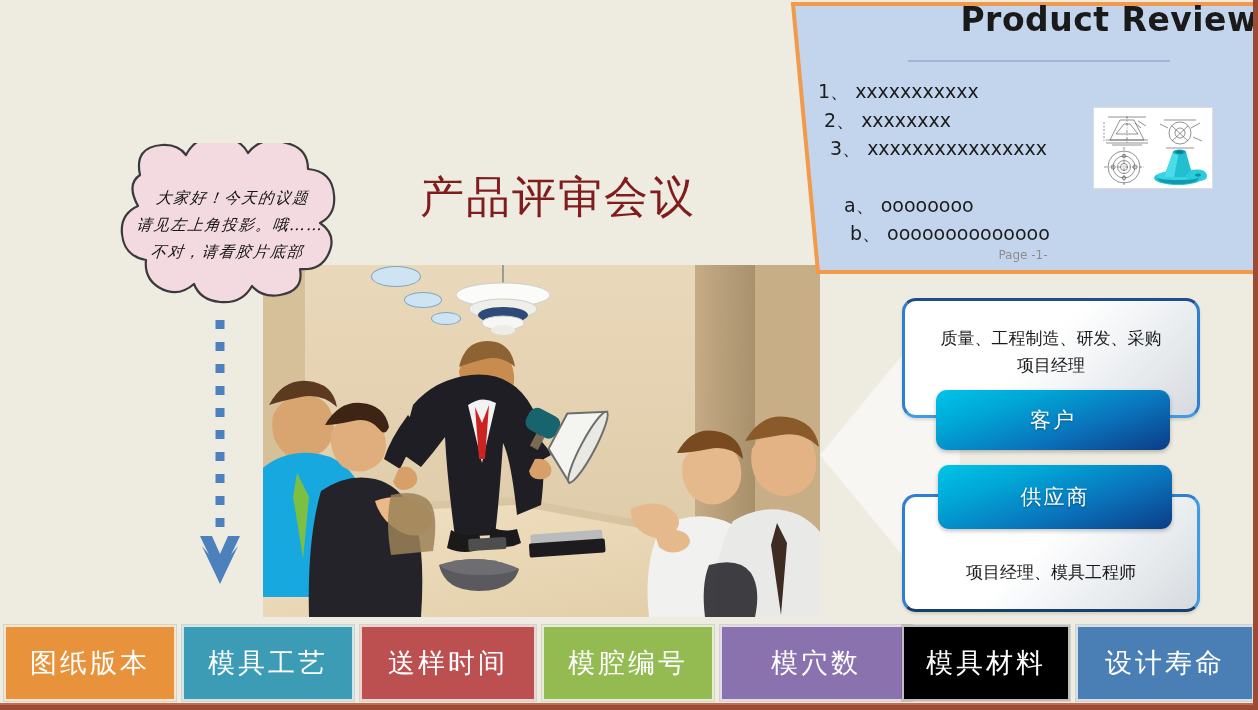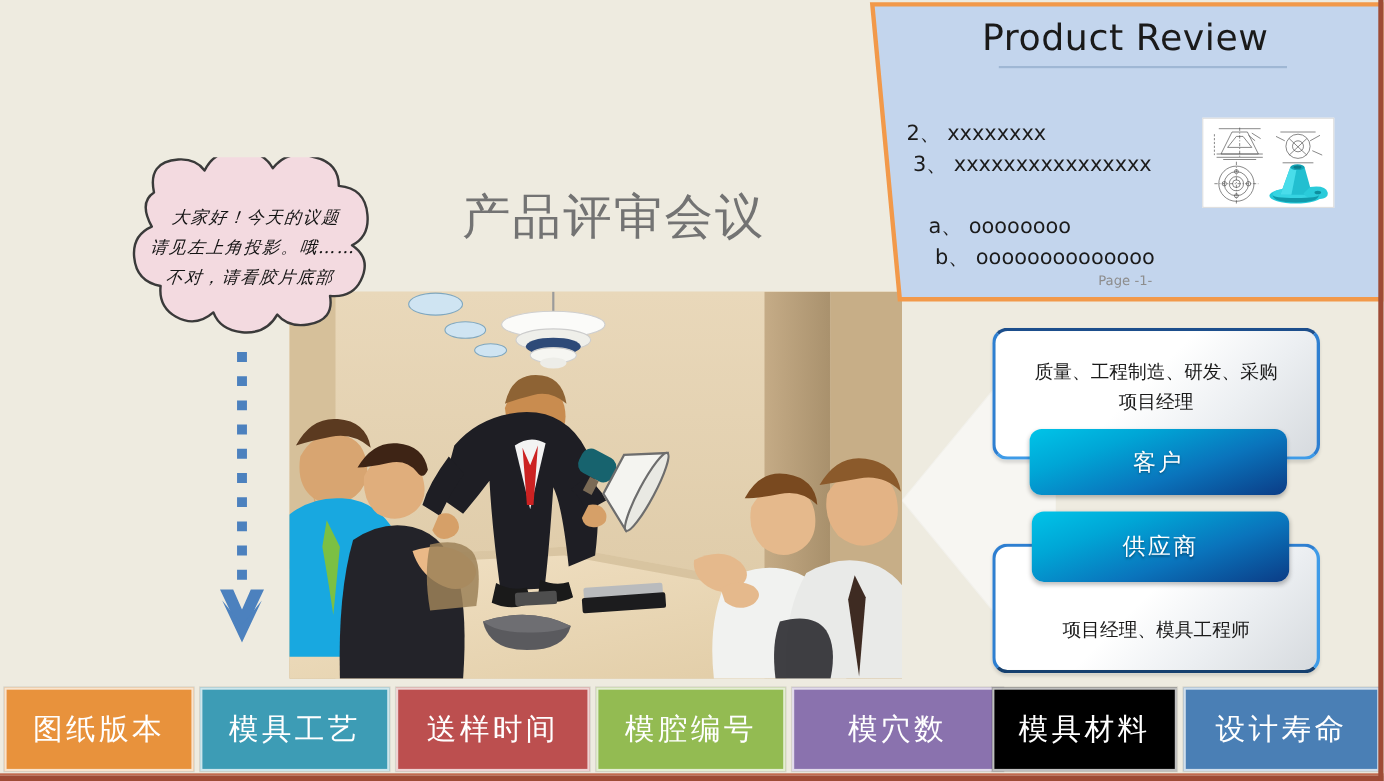--- a/index.html
+++ b/index.html
@@ -21,25 +21,25 @@
   .edge-bottom{position:absolute;left:0;bottom:0;width:1258px;height:5px;background:#9E4B35;}
   .edge-bottom-hi{position:absolute;left:0;bottom:5px;width:1258px;height:2px;background:#C06A4E;}
 
   
   #pr-panel{
     position:absolute;left:788px;top:0px;width:470px;height:276px;
   }
   #pr-panel svg.pr-shape{position:absolute;left:0;top:0;}
   #pr-inner{position:absolute;left:0;top:0;width:470px;height:276px;}
   #pr-title{
-    position:absolute;left:0;top:14px;width:470px;
-    text-align:center;
+    position:absolute;left:0;top:0;width:470px;
+    text-align:right;
     font-size:33px;color:#1a1a1a;letter-spacing:0.5px;
     font-family:"DejaVu Sans","Liberation Sans",sans-serif;
-    font-weight:400;
+    font-weight:700;
   }
   #pr-title-rule{
     position:absolute;left:120px;top:60px;width:262px;height:2px;background:#9FB7D4;
   }
   .pr-li{
     position:absolute;
     font-size:19px;color:#1b1b1b;
     font-family:"DejaVu Sans","Liberation Sans",sans-serif;
     white-space:nowrap;
   }
@@ -56,21 +56,21 @@
   
   #pr-thumb{
     position:absolute;left:1093px;top:107px;width:118px;height:80px;
     background:#ffffff;border:1px solid #dcdcdc;overflow:hidden;
   }
 
   
   #main-title{
     position:absolute;left:388px;top:168px;width:340px;
     text-align:center;
-    font-size:44px;color:#737373;letter-spacing:2px;
+    font-size:44px;color:#7f1d1d;letter-spacing:2px;
     font-family:"DejaVu Sans","Liberation Sans",sans-serif;
   }
 
   
   #bubble{position:absolute;left:80px;top:143px;width:300px;height:180px;}
   #bubble svg{position:absolute;left:0;top:0;}
   #bubble-text{
     position:absolute;left:14px;top:42px;width:272px;
     font-size:15.5px;line-height:27px;color:#141414;
     font-family:"DejaVu Serif","Liberation Serif",serif;
@@ -294,20 +294,21 @@
 
   <div id="main-title">产品评审会议</div>
 
   <div id="pr-panel">
     <svg class="pr-shape" width="470" height="276" viewBox="0 0 470 276" xmlns="http://www.w3.org/2000/svg">
       <path d="M5 4 L468 4 L468 272 L30 272 Z" fill="#C3D5ED" stroke="#F2994A" stroke-width="4"></path>
     </svg>
     <div id="pr-inner">
       <div id="pr-title">Product Review</div>
       <div id="pr-title-rule"></div>
+      <div class="pr-li" id="pr-li-0">1、 xxxxxxxxxxx</div>
       <div class="pr-li" id="pr-li-1">2、 xxxxxxxx</div>
       <div class="pr-li" id="pr-li-2">3、 xxxxxxxxxxxxxxxx</div>
       <div class="pr-li" id="pr-li-3">a、 oooooooo</div>
       <div class="pr-li" id="pr-li-4">b、 oooooooooooooo</div>
       <div id="pr-page">Page -1-</div>
     </div>
   </div>
 
   <div id="pr-thumb">
     <svg width="118" height="80" viewBox="0 0 118 80" xmlns="http://www.w3.org/2000/svg">

